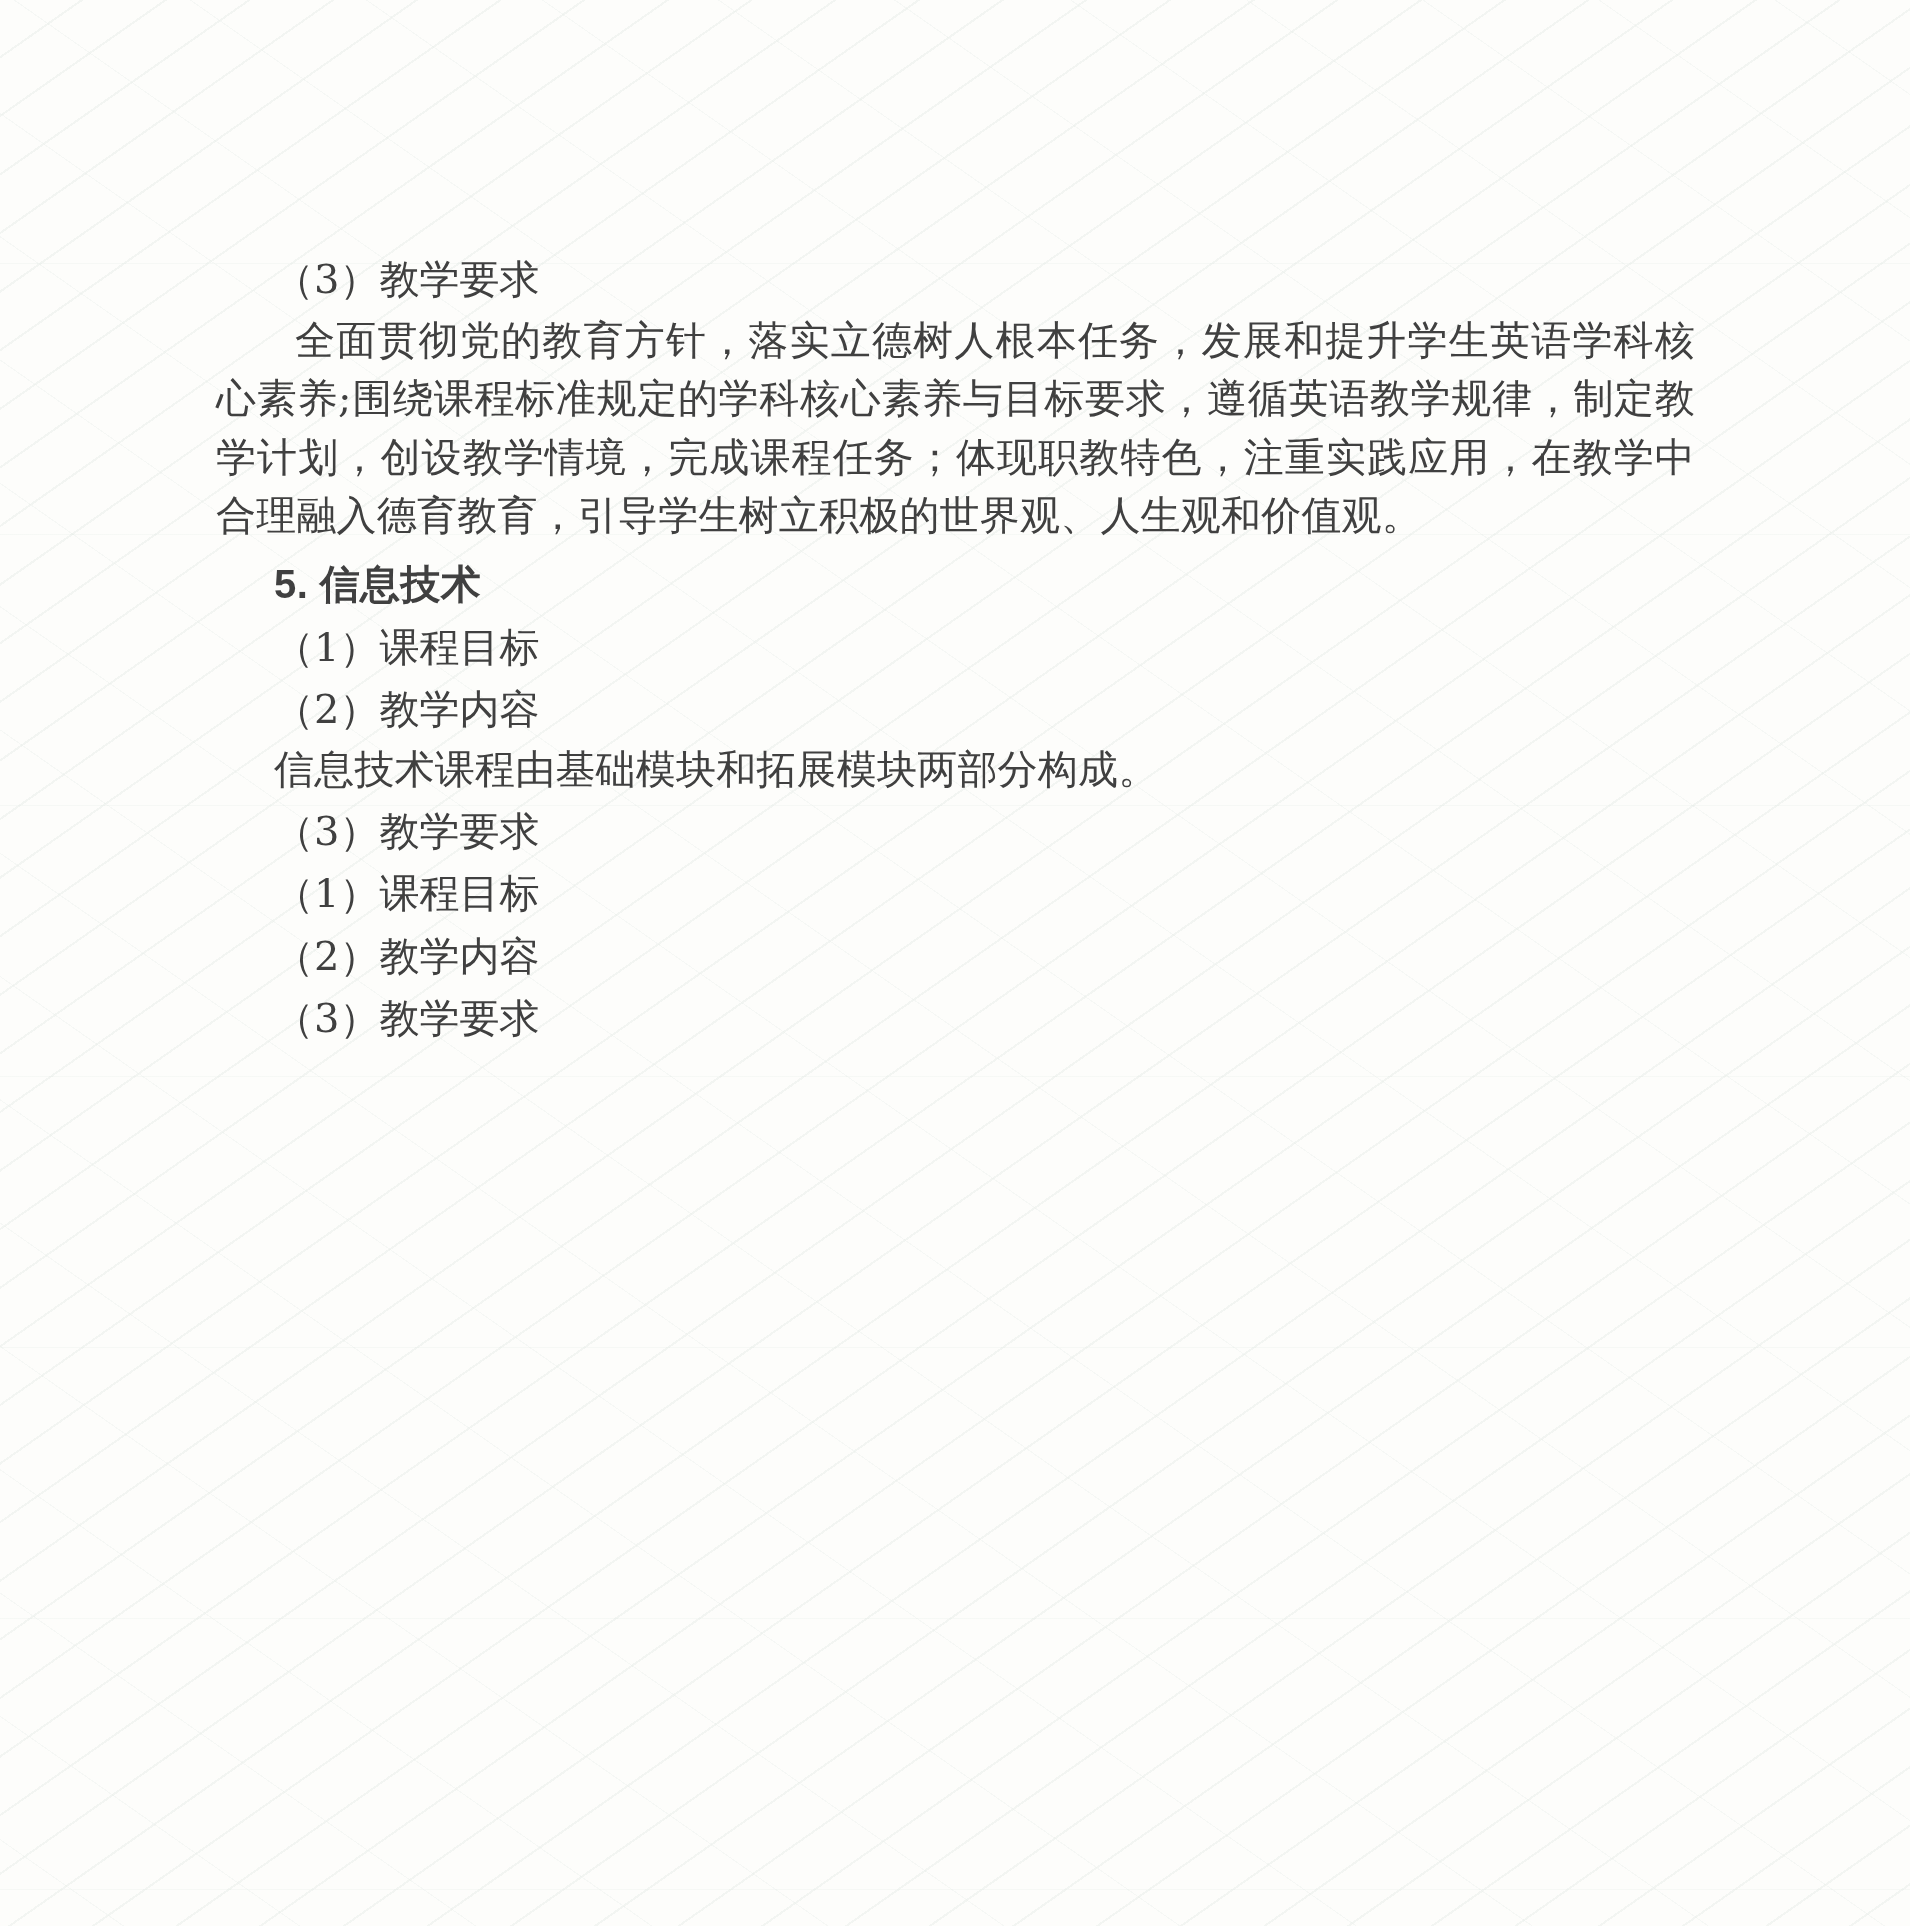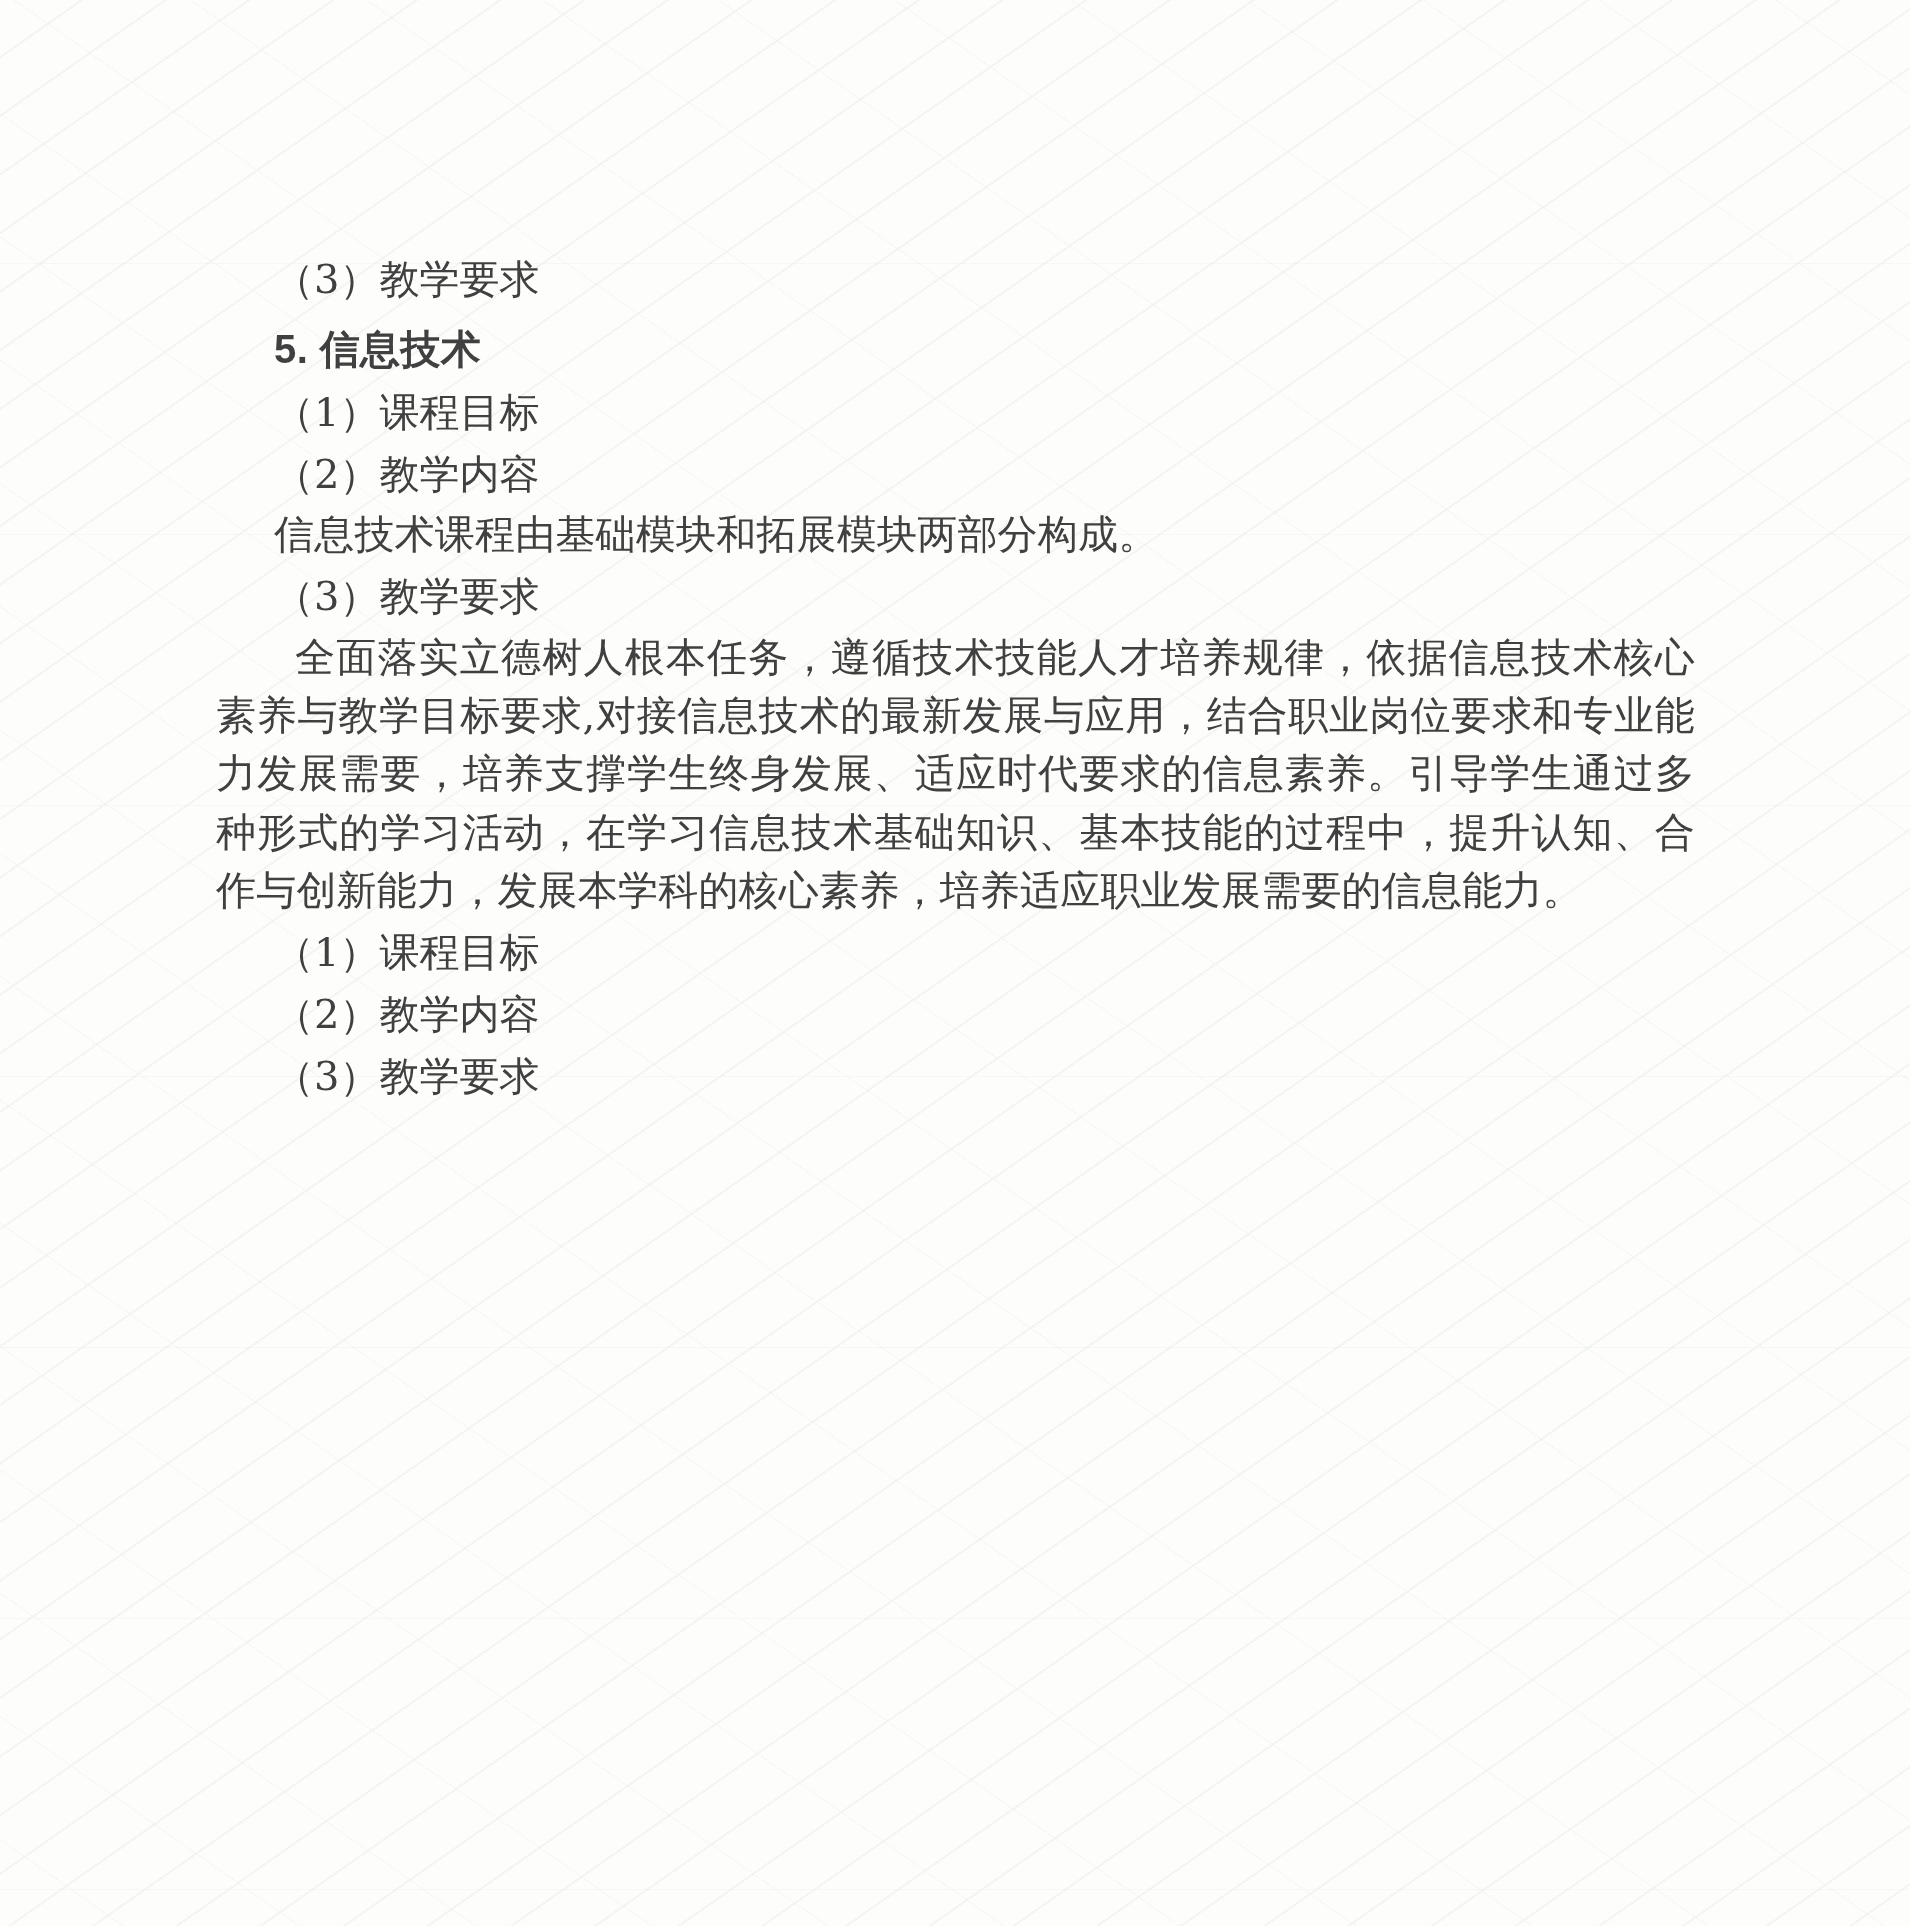--- a/index.html
+++ b/index.html
@@ -91,33 +91,33 @@
 <body>
 
 <div class="page">
   <div class="watermark"></div>
   <div class="watermark2"></div>
 
   <div class="content">
 
     <p class="subhead">（3）教学要求</p>
 
+    <p class="para indent2">全面贯彻党的教育方针，落实立德树人根本任务，发展和提升学生英语学科核心素养;围绕课程标准规定的学科核心素养与目标要求，遵循英语教学规律，制定教学计划，创设教学情境，完成课程任务；体现职教特色，注重实践应用，在教学中合理融入德育教育，引导学生树立积极的世界观、人生观和价值观。</p>
 
     <p class="heading">5. 信息技术</p>
 
     <p class="subhead">（1）课程目标</p>
 
 
     <p class="subhead">（2）教学内容</p>
 
     <p class="para indent-half">信息技术课程由基础模块和拓展模块两部分构成。</p>
 
     <p class="subhead">（3）教学要求</p>
 
-    <p class="para indent2">全面落实立德树人根本任务，遵循技术技能人才培养规律，依据信息技术核心素养与教学目标要求,对接信息技术的最新发展与应用，结合职业岗位要求和专业能力发展需要，培养支撑学生终身发展、适应时代要求的信息素养。引导学生通过多种形式的学习活动，在学习信息技术基础知识、基本技能的过程中，提升认知、合作与创新能力，发展本学科的核心素养，培养适应职业发展需要的信息能力。</p>
 
 
     <p class="subhead">（1）课程目标</p>
 
 
     <p class="subhead">（2）教学内容</p>
 
 
     <p class="subhead">（3）教学要求</p>
 

